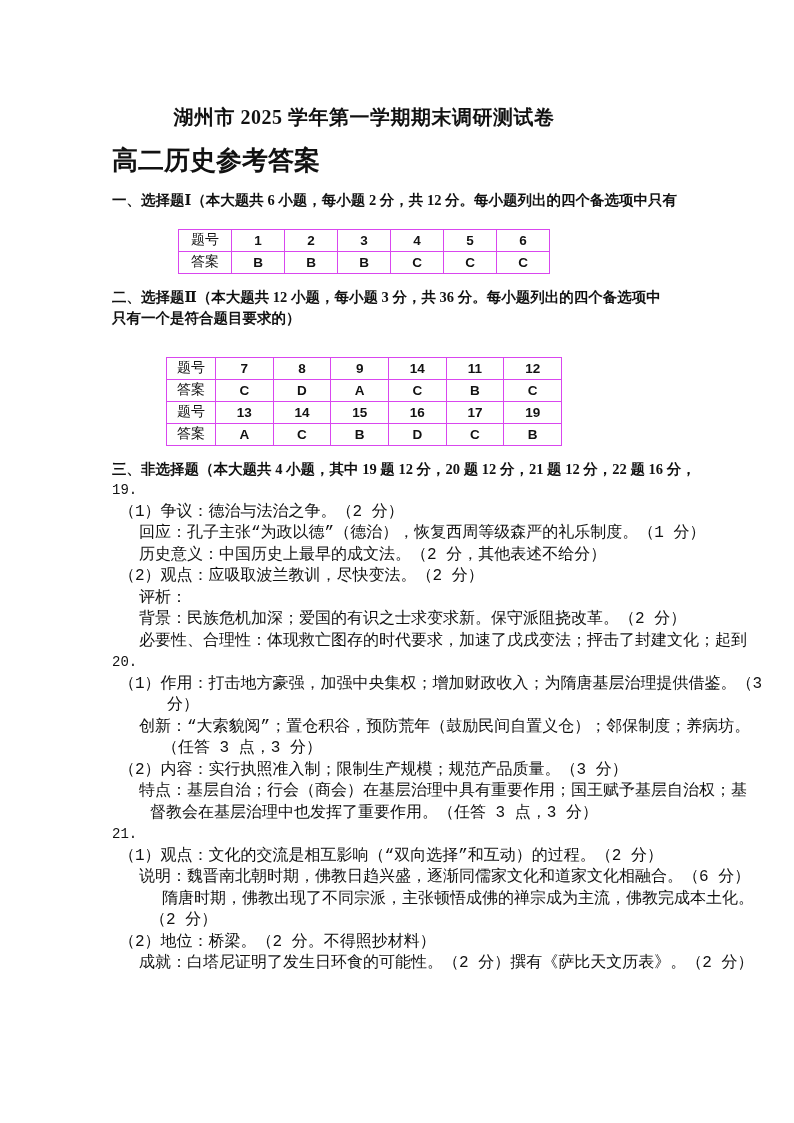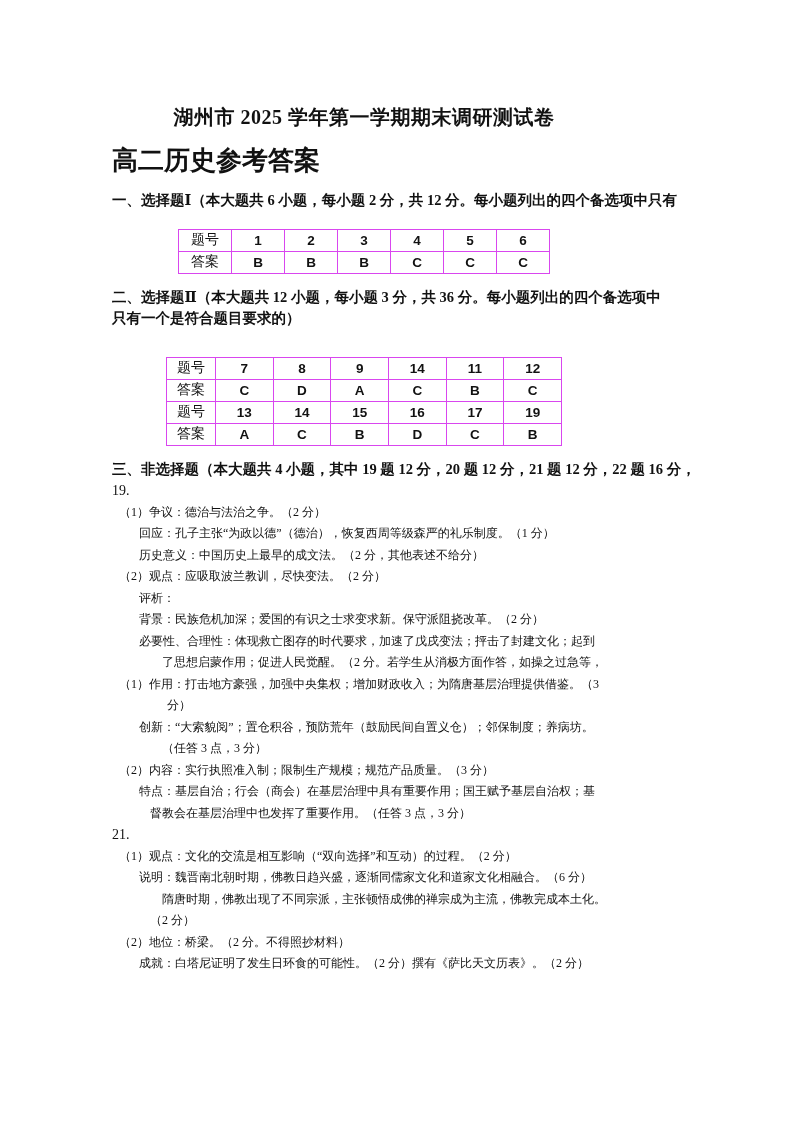--- a/index.html
+++ b/index.html
@@ -65,23 +65,23 @@
   td.lbl {
     font-size: 14px;
     font-family: "Liberation Serif", "DejaVu Serif", serif;
   }
   td.val {
     font-size: 13.5px;
     font-weight: 700;
     font-family: "Liberation Sans", "DejaVu Sans", sans-serif;
   }
 
-  .answers { margin-top: 0; }
+  .answers { margin-top: 0; font-family: Liberation Mono, monospace; }
   .line {
-    font-size: 12px;
+    font-size: 16px;
     line-height: 21.5px;
     white-space: nowrap;
   }
   .qnum { font-size: 14px; }
   .i0 { padding-left: 0; }
   .i1 { padding-left: 7px; }
   .i2 { padding-left: 27px; }
   .i3 { padding-left: 38px; }
   .i4 { padding-left: 50px; }
   .i5 { padding-left: 55px; }
@@ -175,24 +175,24 @@
 
     <div>
       <div class="line qnum i0">19.</div>
       <div class="line i1">（1）争议：德治与法治之争。（2 分）</div>
       <div class="line i2">回应：孔子主张“为政以德”（德治），恢复西周等级森严的礼乐制度。（1 分）</div>
       <div class="line i2">历史意义：中国历史上最早的成文法。（2 分，其他表述不给分）</div>
       <div class="line i1">（2）观点：应吸取波兰教训，尽快变法。（2 分）</div>
       <div class="line i2">评析：</div>
       <div class="line i2">背景：民族危机加深；爱国的有识之士求变求新。保守派阻挠改革。（2 分）</div>
       <div class="line i2">必要性、合理性：体现救亡图存的时代要求，加速了戊戌变法；抨击了封建文化；起到</div>
-      <div class="line i4">了思想启蒙作用；促进人民觉醒。（2 分。若学生从消极方面作答，如操之过急等，</div>
     </div>
 
     <div>
+      <div class="line qnum i0">20.</div>
       <div class="line i1">（1）作用：打击地方豪强，加强中央集权；增加财政收入；为隋唐基层治理提供借鉴。（3</div>
       <div class="line i5">分）</div>
       <div class="line i2">创新：“大索貌阅”；置仓积谷，预防荒年（鼓励民间自置义仓）；邻保制度；养病坊。</div>
       <div class="line i4">（任答 3 点，3 分）</div>
       <div class="line i1">（2）内容：实行执照准入制；限制生产规模；规范产品质量。（3 分）</div>
       <div class="line i2">特点：基层自治；行会（商会）在基层治理中具有重要作用；国王赋予基层自治权；基</div>
       <div class="line i3">督教会在基层治理中也发挥了重要作用。（任答 3 点，3 分）</div>
     </div>
 
     <div>

